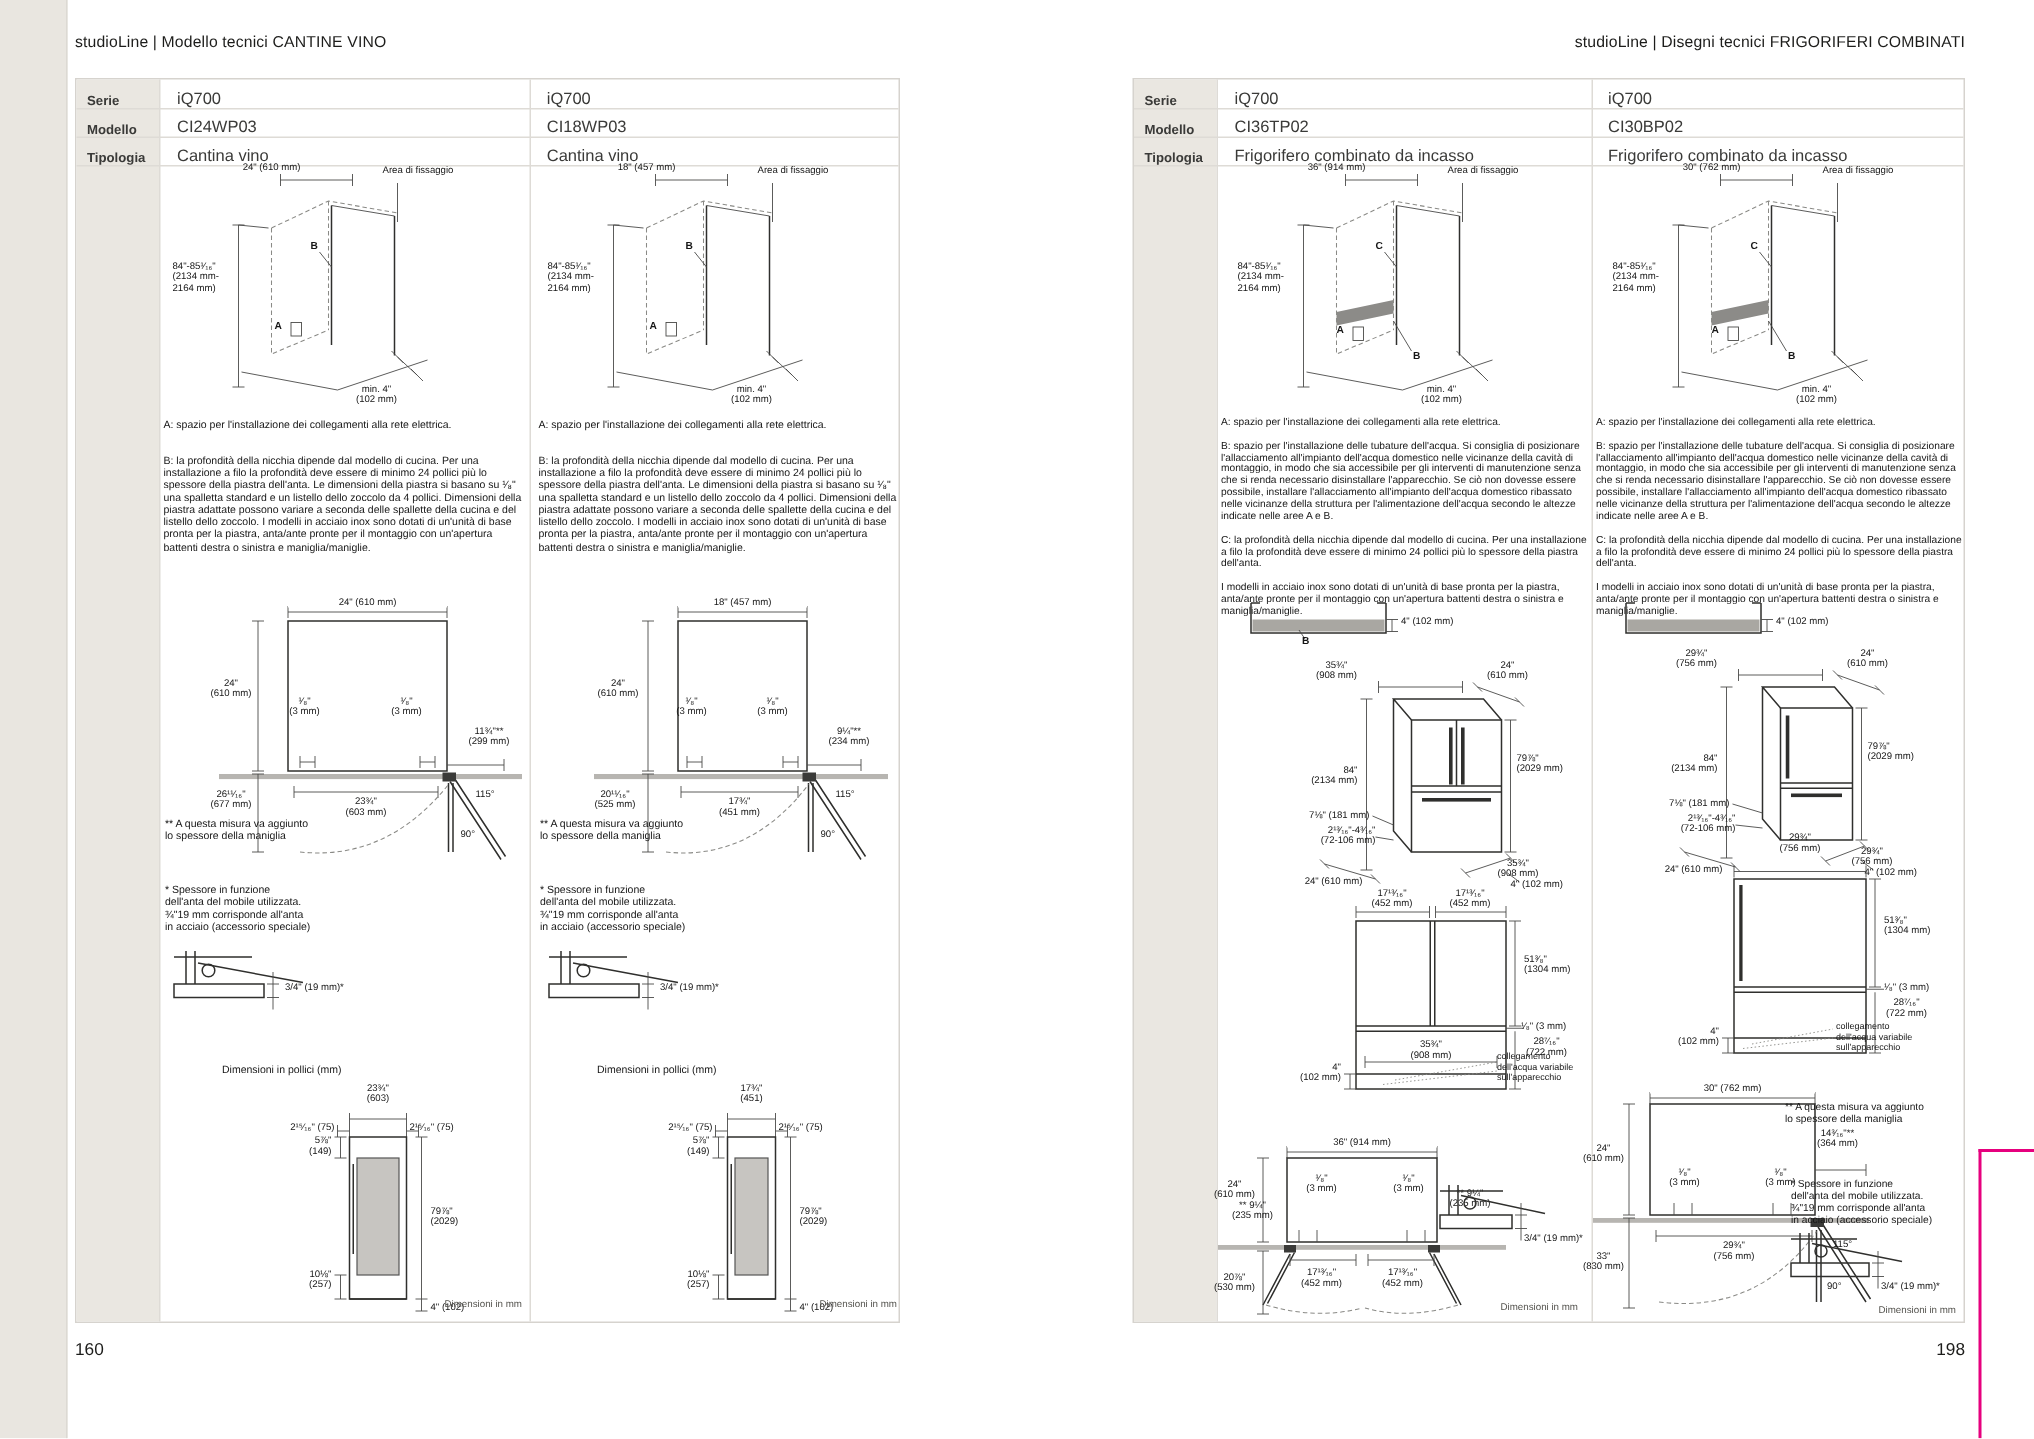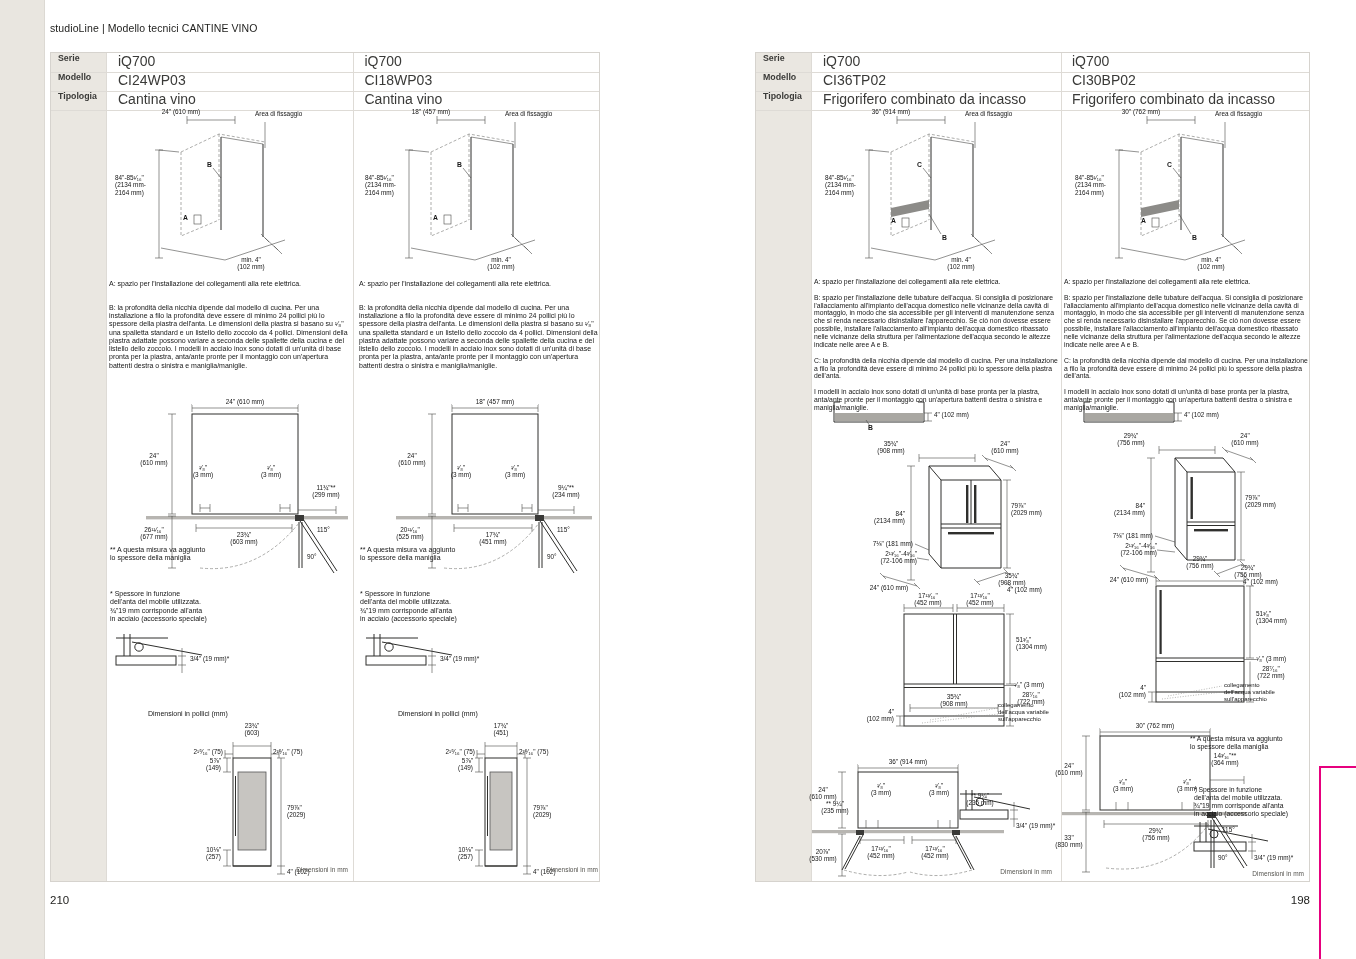--- a/index.html
+++ b/index.html
@@ -5,23 +5,23 @@
 *{margin:0;padding:0;box-sizing:border-box}
 html,body{background:#ffffff}
 body{font-family:"Liberation Sans",sans-serif;color:#1d1d1b}
 #canvas{position:relative;width:1356px;height:959px;background:#fff;overflow:hidden}
 .abs{position:absolute}
 .hdr{position:absolute;font-size:10.5px;letter-spacing:.1px;color:#1d1d1b}
 .sheet{position:absolute;border:1px solid #d6d3ce}
 .labelcol{position:absolute;left:0;top:0;width:55px;height:100%;background:#eae7e1}
 .vdiv{position:absolute;top:0;width:1px;height:100%;background:#dedbd6}
 .hdiv{position:absolute;left:0;width:100%;height:1px;background:#dedbd6}
-.trow{position:absolute;left:0;width:100%;height:19px;display:flex;align-items:flex-start}
+.trow{position:absolute;left:0;width:100%;height:19px;display:flex;align-items:flex-end}
 .tlabel{width:55px;padding-left:7px;font-weight:bold;font-size:8.8px;color:#3a3a38;flex:none}
-.tcell{flex:1;padding-left:12px;font-size:14px;color:#3a3a38}
+.tcell{flex:1;padding-left:12px;font-size:11px;color:#3a3a38}
 .fig{position:absolute}
 .fig svg{position:absolute;left:0;top:0;overflow:visible}
 .lbl{position:absolute;font-size:6.4px;line-height:1.15;color:#161616;white-space:pre-line}
 .c{text-align:center}.rr{text-align:right}
 .bold{font-weight:bold;font-size:6.8px}
 .small{font-size:6px}
 .note{position:absolute;font-size:7px;line-height:1.18;color:#161616;white-space:pre-line}
 .noteR{position:absolute;font-size:6.8px;line-height:1.16;color:#161616;white-space:pre-line}
 .figtitle{position:absolute;font-size:7px;color:#161616}
 .dimmm{position:absolute;font-size:6.5px;color:#55544f;text-align:right}
@@ -269,22 +269,23 @@
     <span class="lbl rr" style="left:50px;top:35px;width:28px">5⅞"
 (149)</span>
     <span class="lbl" style="left:138px;top:82px;width:36px">79⅞"
 (2029)</span>
     <span class="lbl rr" style="left:46px;top:124px;width:32px">10⅛"
 (257)</span>
     <span class="lbl" style="left:138px;top:146px;width:50px">4" (102)</span>
   </div>
   <div class="dimmm" style="left:490px;top:866px;width:108px">Dimensioni in mm</div>
 
-  <div class="pn" style="left:50px;top:894px">210</div>
-
+  <div class="pn" style="left:50px;top:894px">160</div>
+
+  <div class="hdr" style="left:755px;top:22px;width:555px;text-align:right">studioLine | Disegni tecnici FRIGORIFERI COMBINATI</div>
 
   <div class="sheet" style="left:755px;top:52px;width:555px;height:830px">
     <div class="labelcol"></div>
     <div class="vdiv" style="left:55px"></div>
     <div class="vdiv" style="left:305px"></div>
     <div class="hdiv" style="top:19px"></div>
     <div class="hdiv" style="top:38px"></div>
     <div class="hdiv" style="top:57px"></div>
     <div class="trow" style="top:0">
       <div class="tlabel">Serie</div>

